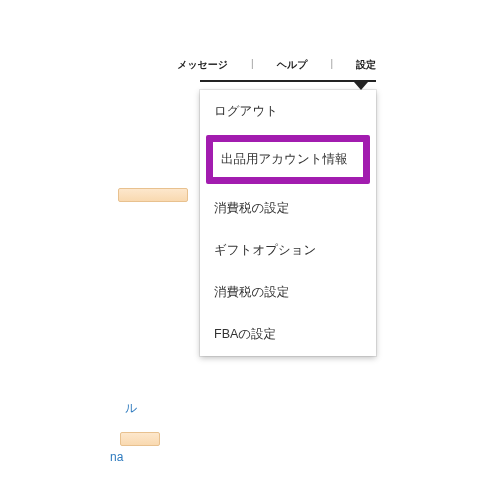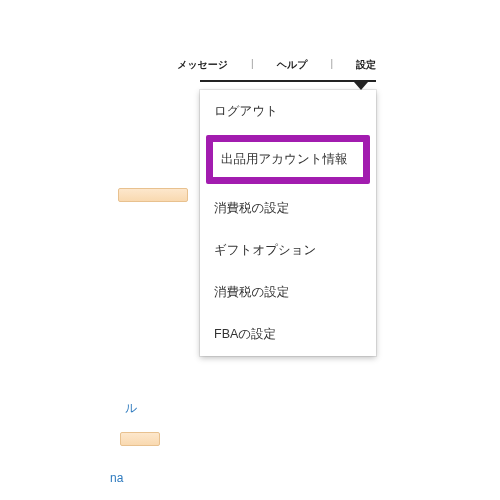--- a/index.html
+++ b/index.html
@@ -30,21 +30,21 @@
       border-radius: 2px;
     }
     .bg-stripe.top { top: 188px; width: 70px; }
     .bg-stripe.mid { top: 432px; left: 120px; width: 40px; }
     .bg-text {
       position: absolute;
       color: #2f7bbf;
       font-size: 12px;
     }
     .bg-text.a { top: 400px; left: 125px; }
-    .bg-text.b { top: 450px; left: 110px; margin-top: 21px; }
+    .bg-text.b { top: 450px; left: 110px; }
     .topbar {
       position: absolute;
       top: 58px;
       right: 124px;
       height: 22px;
       display: flex;
       align-items: flex-start;
       gap: 16px;
       font-size: 10px;
       color: #222;

